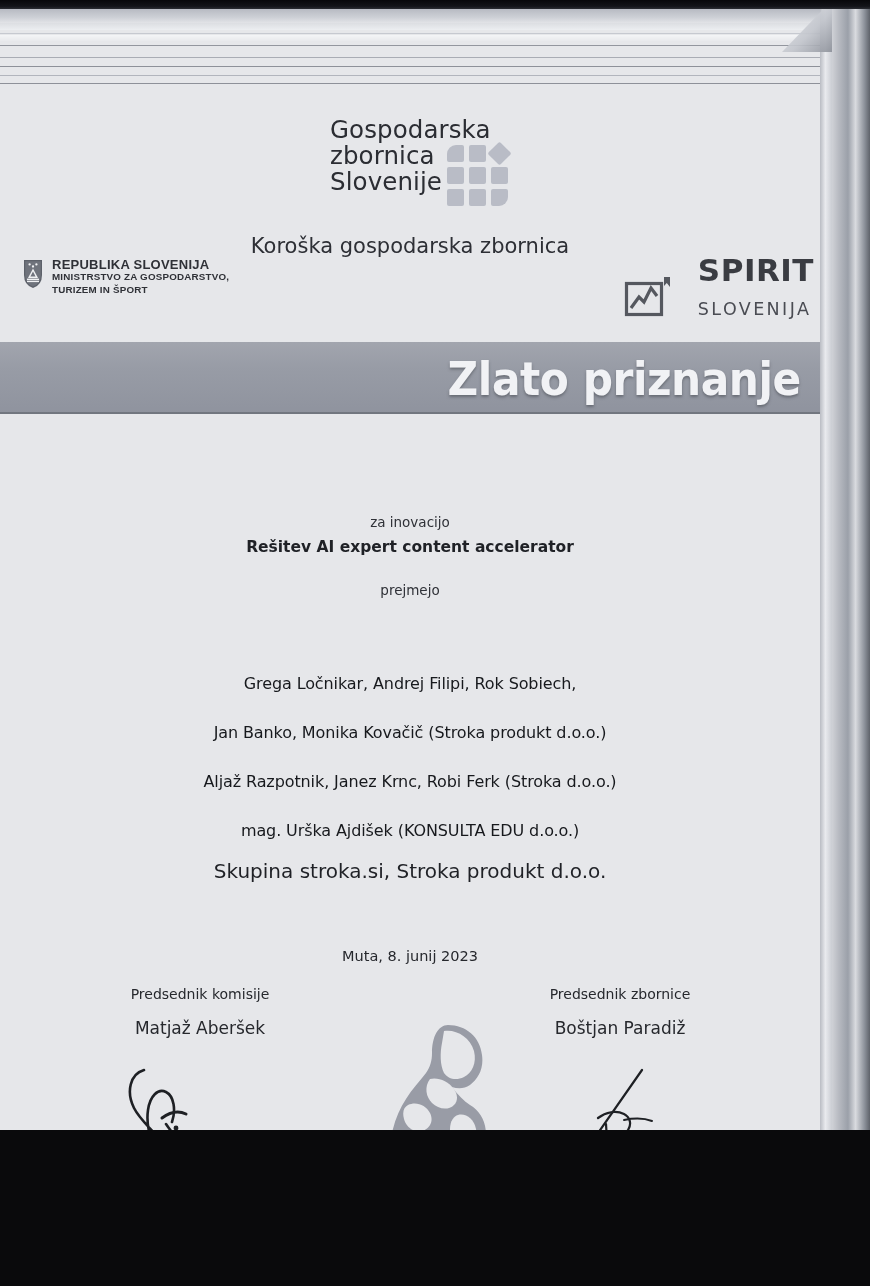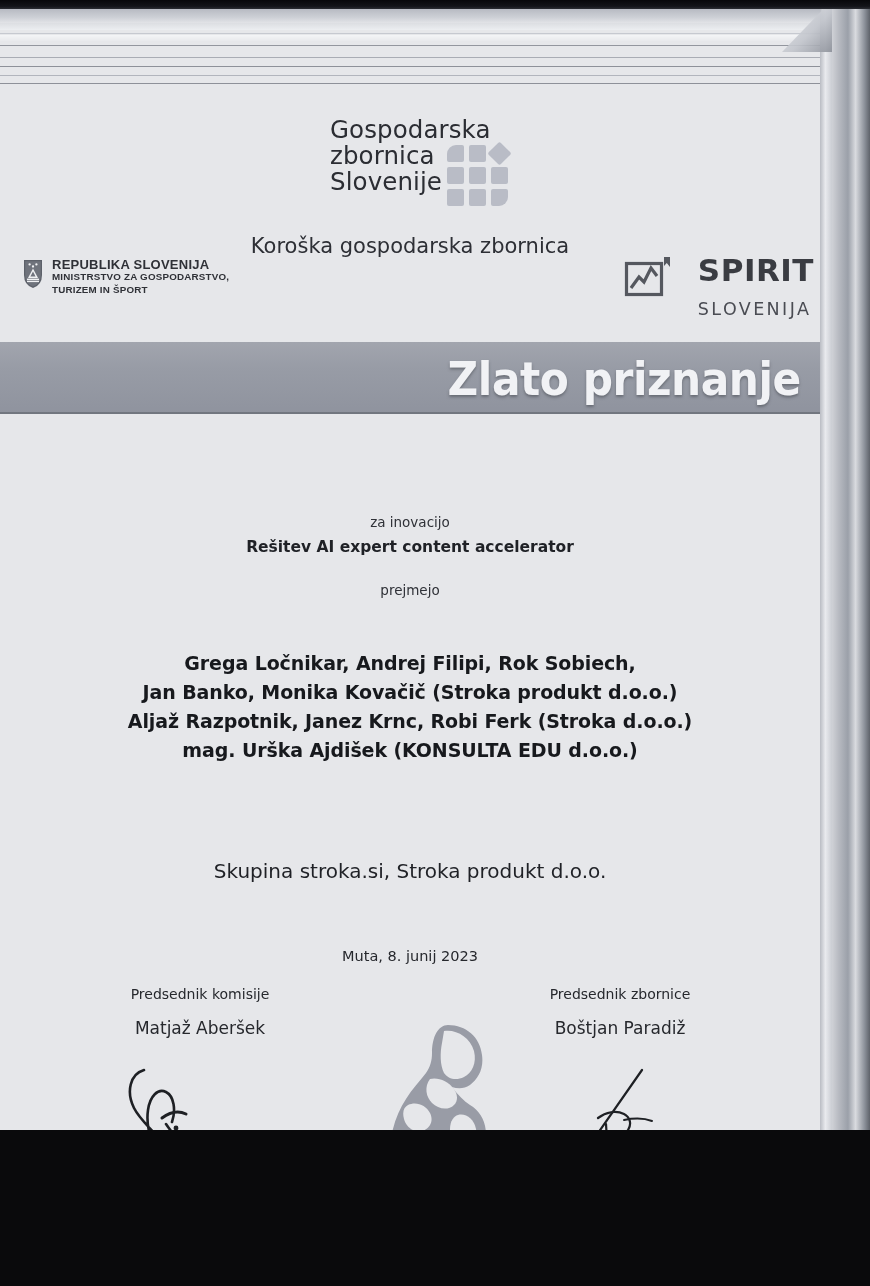--- a/index.html
+++ b/index.html
@@ -101,21 +101,21 @@
     font-family:"Liberation Sans", sans-serif;
     color:#2f3137;
   }
   #min-l1{font-size:13px;letter-spacing:.25px;line-height:12px;font-weight:700;}
   #min-l2{font-size:9.8px;letter-spacing:.2px;line-height:12.5px;font-weight:700;}
   #min-l3{font-size:9.8px;letter-spacing:.2px;line-height:12.5px;font-weight:700;}
 
   
   #spirit{
     position:absolute;right:6px;top:246px;
-    display:flex;align-items:flex-start;gap:26px;
+    display:flex;align-items:flex-end;gap:26px;
   }
   #spirit-mark{width:48px;height:44px;flex:0 0 auto;}
   #spirit-words{line-height:1;}
   #spirit-name{
     font-family:"DejaVu Sans", sans-serif;
     font-size:31px;font-weight:700;letter-spacing:.5px;color:#3a3c42;
   }
   #spirit-country{
     font-family:"DejaVu Sans", sans-serif;
     font-size:17.5px;font-weight:400;letter-spacing:2.4px;color:#4a4c53;
@@ -157,22 +157,22 @@
   #lbl-prejmejo{
     position:absolute;top:168px;
     font-family:"DejaVu Sans", sans-serif;
     font-size:13.5px;color:#2f3137;
   }
   #recipients{
     position:absolute;top:235px;width:820px;text-align:center;
   }
   #recipients .line{
     font-family:"DejaVu Sans", sans-serif;
-    font-size:19px;font-weight:700;color:#17191d;
-    line-height:29px;letter-spacing:-.1px;
+    font-size:16px;font-weight:400;color:#17191d;
+    line-height:29px;letter-spacing:-.1px;margin-top:20px;
   }
   #company{
     position:absolute;top:445px;
     font-family:"DejaVu Sans", sans-serif;
     font-size:20px;color:#1f2126;font-weight:400;
   }
   #place-date{
     position:absolute;top:534px;
     font-family:"DejaVu Sans", sans-serif;
     font-size:14.5px;color:#26282d;

